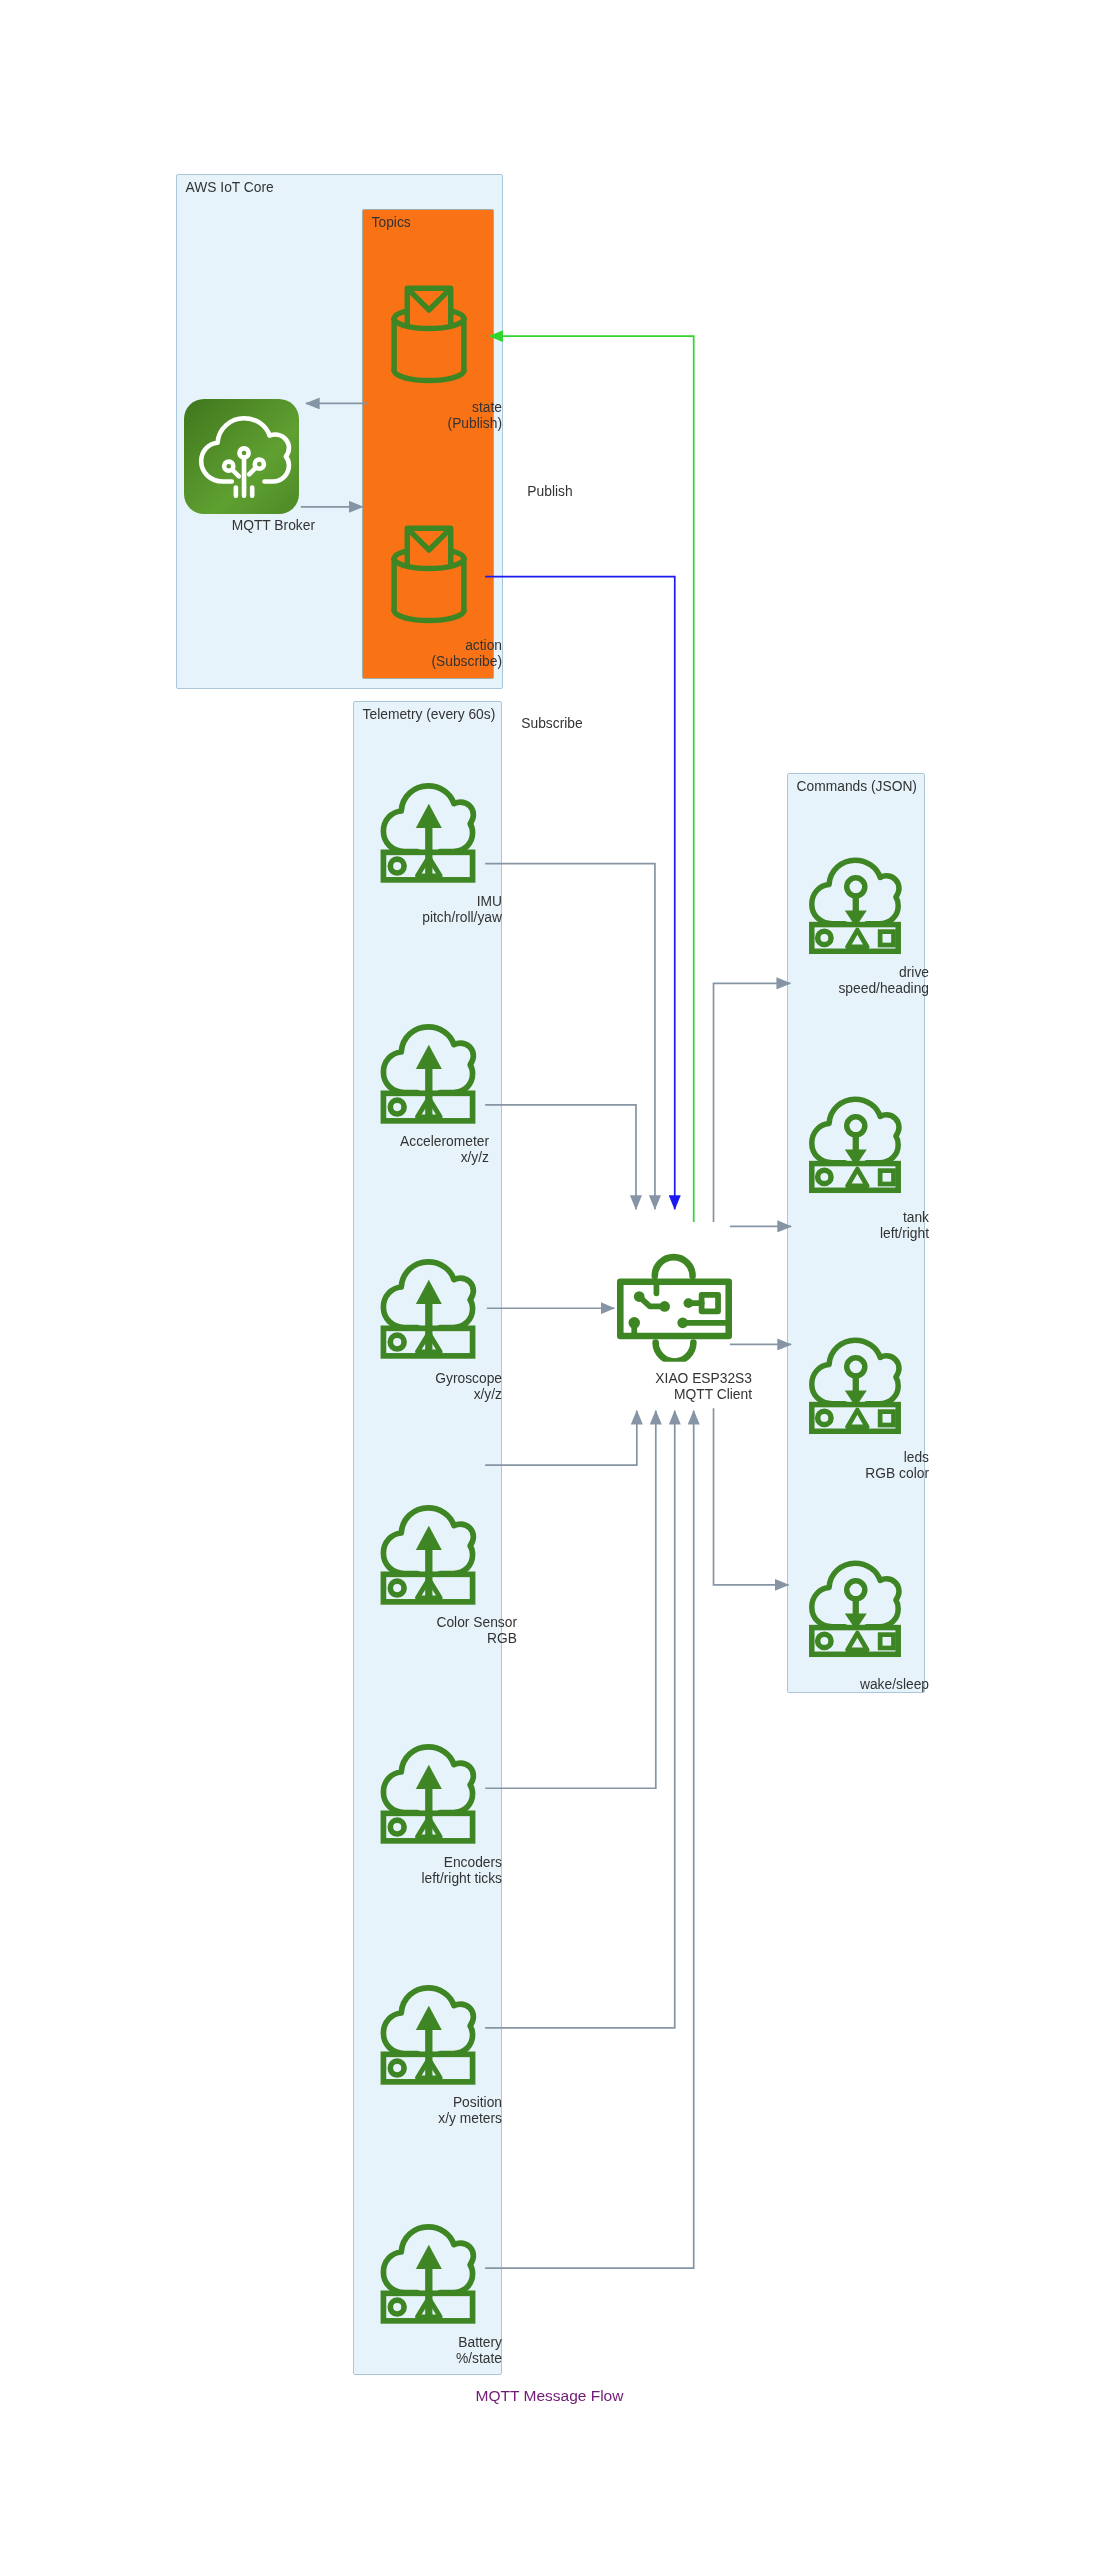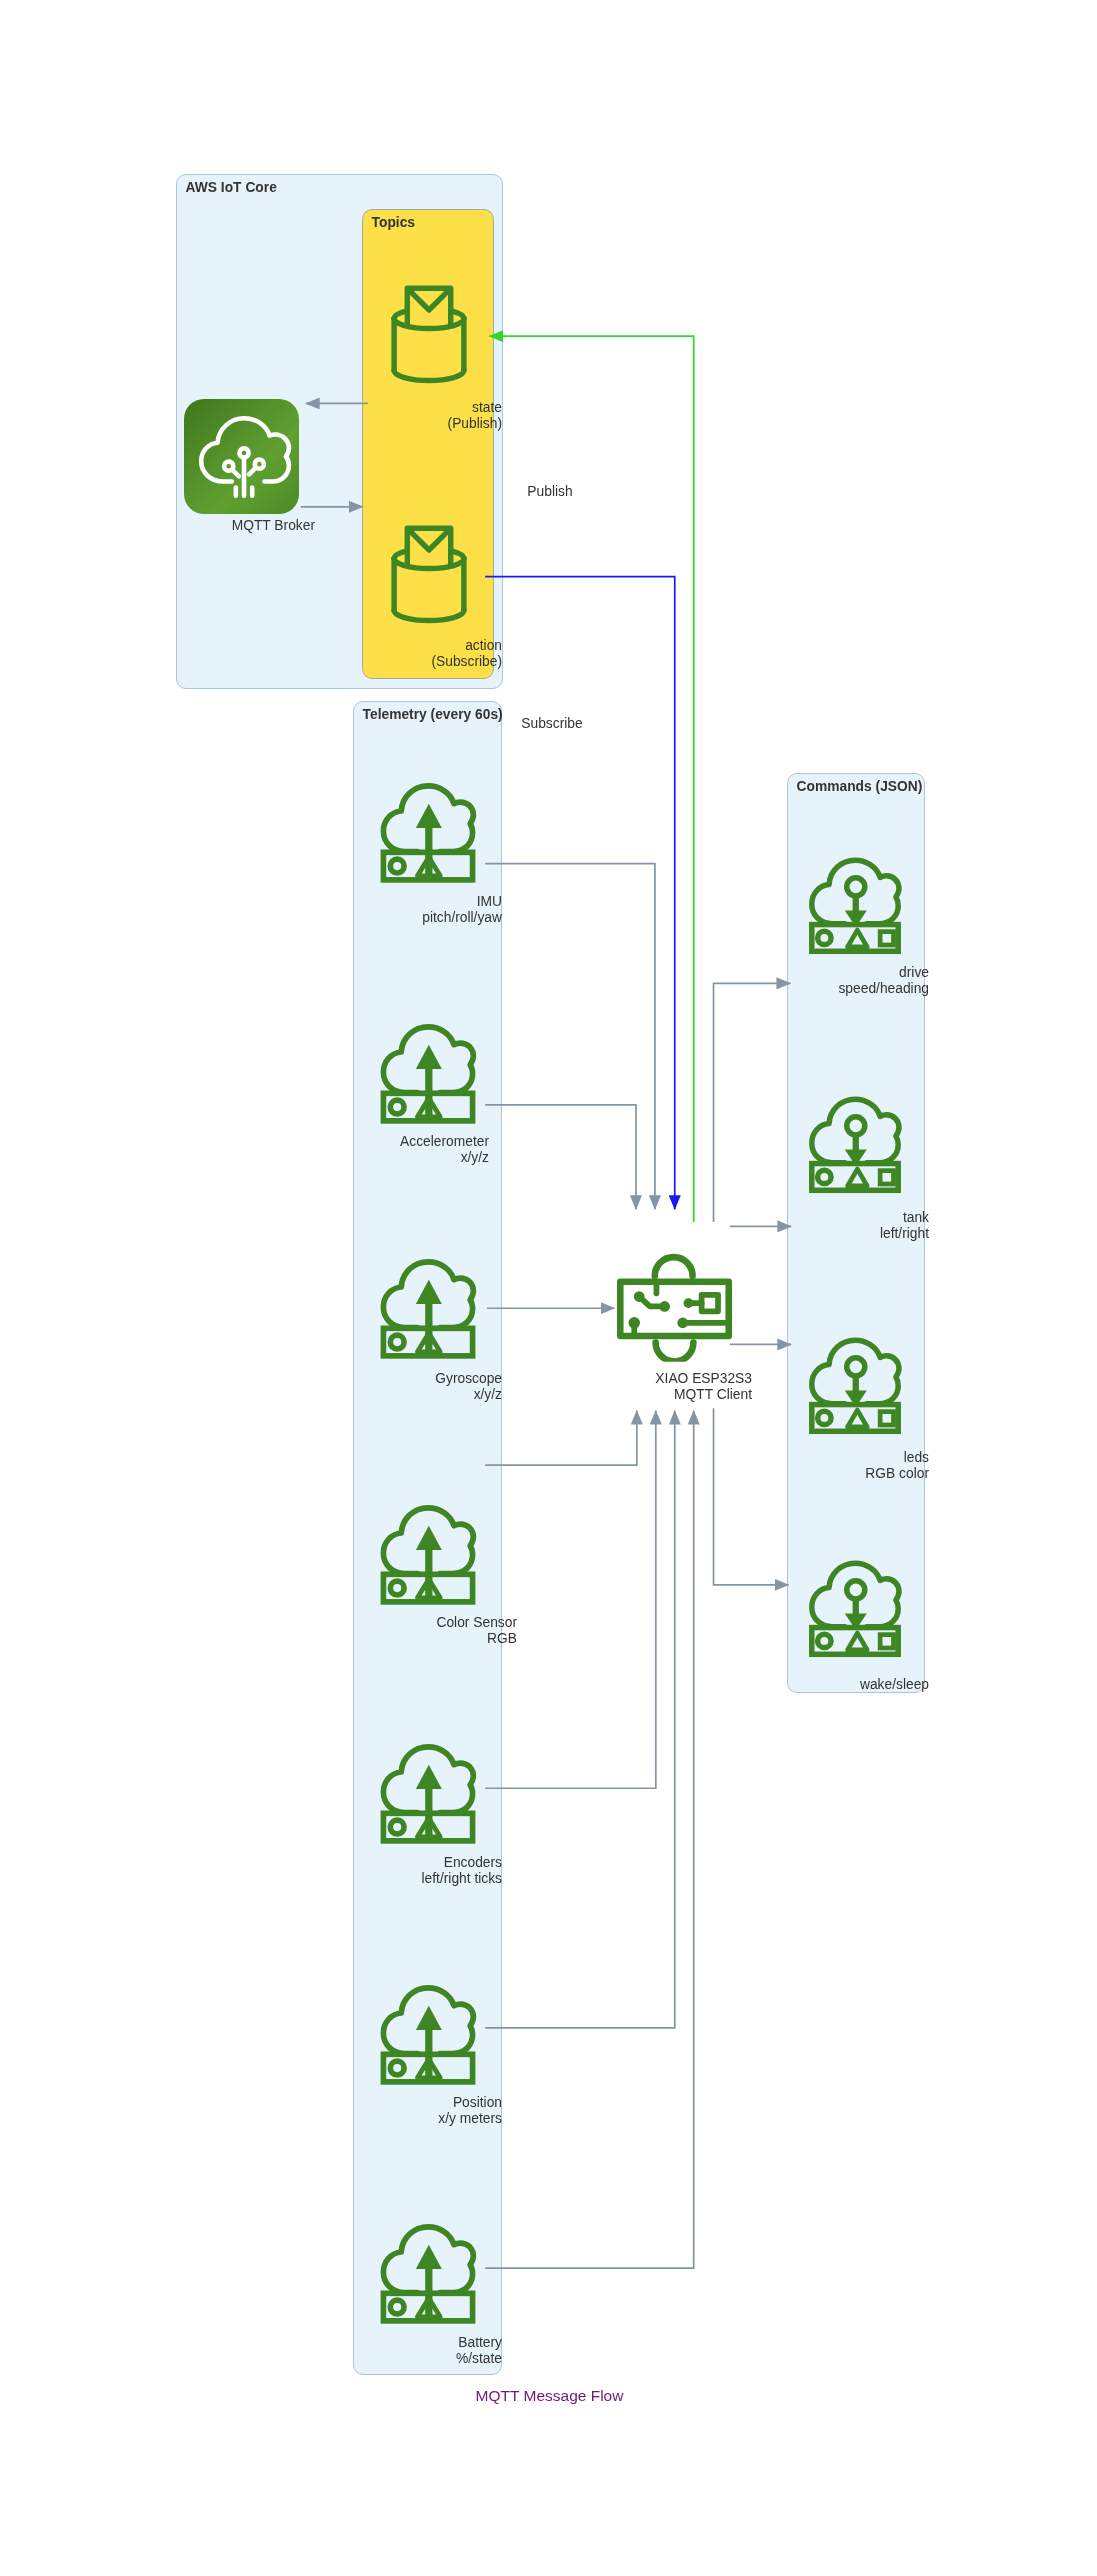--- a/index.html
+++ b/index.html
@@ -6,23 +6,23 @@
   .canvas{
     position:relative;
     width:1097px;
     height:2576px;
     background:#ffffff;
     font-family:"Liberation Sans", sans-serif;
     color:#333333;
     overflow:hidden;
   }
   .edges{position:absolute;left:0;top:0;width:1097px;height:2576px;pointer-events:none;}
-  .gbox{position:absolute;border-radius:10px;border:1.3px solid;box-sizing:border-box;font-weight:bold;}
+  .gbox{position:absolute;border-radius:2px;border:1.3px solid;box-sizing:border-box;}
   .gbox.blue{background:#E7F3FB;border-color:#ABC6D8;}
-  .gbox.green{background:#fde047;border-color:#A2ACA4;}
+  .gbox.green{background:#f97316;border-color:#A2ACA4;}
   .gbox-title{position:absolute;left:8.6px;top:5.2px;font-size:13.8px;color:#333;white-space:nowrap;}
   .node-icon{position:absolute;}
   .node-label{position:absolute;text-align:right;font-size:13.8px;line-height:16px;color:#333;}
   .edge-label{position:absolute;width:86px;text-align:center;font-size:13.8px;color:#333;}
   .caption{position:absolute;left:420px;top:2387px;width:259px;text-align:center;font-size:15.5px;color:#701a75;}
   .broker-bg{
     position:absolute;left:184px;top:399px;width:115px;height:115px;border-radius:20px;
     background:linear-gradient(135deg,#3F761D 0%,#5FA031 62%,#4C8A26 100%);
   }
   .broker-bg svg{position:absolute;left:6.9px;top:6.9px;}

